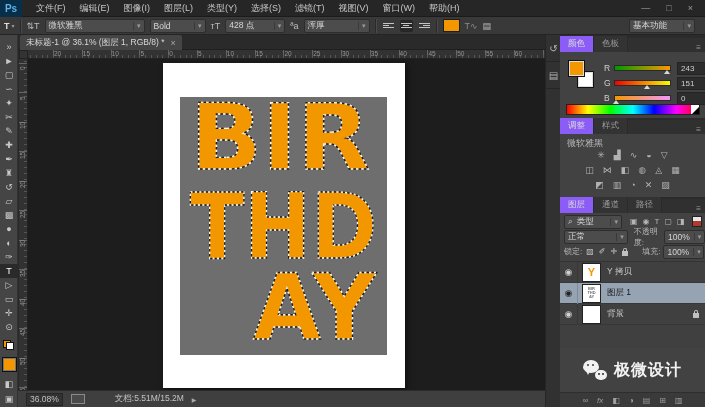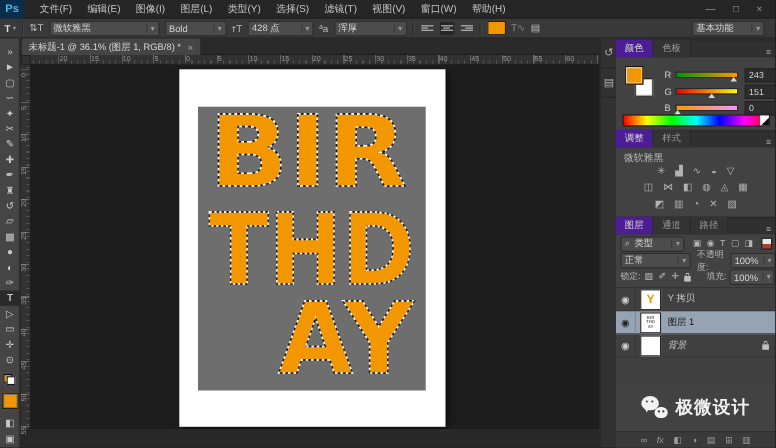--- a/index.html
+++ b/index.html
@@ -73,21 +73,21 @@
   .docinfo{margin-left:22px;}
   .statarrow{font-size:6px;color:#aaa;}
   
   .dockstrip{position:absolute;left:545px;top:35px;width:15px;height:372px;background:#313131;border-left:1px solid #262626;box-sizing:border-box;}
   .dockicon{width:15px;height:26px;display:flex;align-items:center;justify-content:center;color:#b5b5b5;font-size:10px;border-bottom:1px solid #262626;}
   
   .rightcol{position:absolute;left:560px;top:35px;width:145px;height:372px;background:#2b2b2b;}
   .panel{position:absolute;left:0;width:145px;background:#424242;}
   .tabstrip{height:14px;background:#303030;display:flex;align-items:flex-end;font-size:8.5px;}
   .tab{padding:2px 8px;color:#9b9b9b;background:#333;border-right:1px solid #2a2a2a;}
-  .tab.active{background:#4c1d95;color:#dcdcdc;}
+  .tab.active{background:#8b5cf6;color:#dcdcdc;}
   .pmenu{margin-left:auto;color:#999;font-size:8px;padding-right:4px;}
   
   .swatches{position:absolute;left:8px;top:22px;width:28px;height:30px;}
   .sw-bg{position:absolute;left:9px;top:11px;width:15px;height:15px;background:#fff;border:1px solid #111;box-shadow:0 0 0 1px #ddd inset;}
   .sw-fg{position:absolute;left:0;top:0;width:15px;height:15px;background:#f39700;border:1px solid #111;box-shadow:0 0 0 1px #ddd inset;}
   .chrow{position:absolute;left:44px;height:12px;display:flex;align-items:center;}
   .chlabel{width:10px;font-size:8.5px;color:#cfcfcf;}
   .track{position:relative;width:55px;height:4px;border:1px solid #2a2a2a;}
   .thumbtri{position:absolute;top:4px;width:0;height:0;border-left:3px solid transparent;border-right:3px solid transparent;border-bottom:4px solid #d8d8d8;}
   .chval{margin-left:6px;width:28px;height:11px;background:#2c2c2c;border:1px solid #232323;color:#cfcfcf;
@@ -103,40 +103,40 @@
   .adj-hint{position:absolute;left:7px;top:17px;font-size:9px;color:#b8b8b8;}
   .adjrow{position:absolute;left:0;width:145px;display:flex;justify-content:center;gap:9px;}
   .adjrow span{font-size:9px;color:#b2b2b2;}
   
   .lrow{position:absolute;left:0;width:145px;display:flex;align-items:center;font-size:8px;color:#bdbdbd;}
   .filterdd{margin-left:4px;width:50px;}
   .ficons{display:flex;gap:5px;margin-left:8px;font-size:8px;color:#b5b5b5;}
   .pintoggle{margin-left:auto;margin-right:3px;width:8px;height:9px;background:linear-gradient(180deg,#e8e8e8 50%,#b03a2e 50%);border:1px solid #222;}
   .lay-dd{margin-left:4px;width:70px;}
   .lbl{margin-left:6px;color:#b5b5b5;}
-  .valdd{width:33px;margin-left:3px;justify-content:center;}
+  .valdd{width:33px;margin-left:3px;}
   .lockicons{display:flex;gap:5px;margin-left:4px;font-size:8px;color:#c0c0c0;align-items:center;}
   .csslock{width:6px;height:5px;background:#c0c0c0;position:relative;margin-top:3px;}
   .csslock:before{content:"";position:absolute;left:1px;top:-3px;width:4px;height:3px;border:1px solid #c0c0c0;border-bottom:none;border-radius:2px 2px 0 0;box-sizing:border-box;}
   .layerlist{position:absolute;left:0;top:62px;width:145px;height:86px;background:#404040;border-top:1px solid #333;}
   .layer-row{position:relative;width:145px;height:21px;border-bottom:1px solid #373737;display:flex;align-items:center;box-sizing:border-box;}
   .layer-row.sel{background:#95a3b2;color:#161616;}
   .eye-cell{width:18px;height:21px;border-right:1px solid #373737;display:flex;align-items:center;justify-content:center;box-sizing:border-box;}
   .layer-row.sel .eye-cell{border-right:1px solid #7c8a99;}
   .eye{font-size:9px;color:#d0d0d0;}
   .layer-row.sel .eye{color:#222;}
   .emptybox{width:8px;height:8px;border:1px solid #2a2a2a;background:#4a4a4a;}
   .thumb{width:17px;height:17px;background:#fff;border:1px solid #222;margin-left:4px;display:flex;align-items:center;justify-content:center;overflow:hidden;}
   .thumb .y{color:#f39700;font-weight:bold;font-size:11px;}
   .mini3{font-size:4px;line-height:4px;font-weight:bold;color:#707070;white-space:pre-line;text-align:center;}
   .expand{font-size:6px;color:#bbb;margin-left:4px;}
   .folder{width:11px;height:8px;background:#b8b8b8;position:relative;margin-left:3px;border-radius:1px;}
   .folder:before{content:"";position:absolute;left:0;top:-2px;width:5px;height:2px;background:#b8b8b8;border-radius:1px 1px 0 0;}
   .layer-name{margin-left:6px;font-size:8.5px;}
-  .layer-name.it{font-style:italic;}
+  .layer-name.it{}
   .rowlock{margin-left:auto;margin-right:6px;}
   .watermark{position:absolute;left:0;top:152px;width:145px;height:38px;display:flex;align-items:center;justify-content:center;gap:7px;}
   .wm-text{font-size:16px;font-weight:bold;color:#f2f2f2;letter-spacing:1px;}
   .wechat{position:relative;width:24px;height:20px;}
   .wechat .b1{position:absolute;left:0;top:0;width:16px;height:13px;background:#f2f2f2;border-radius:50% 50% 50% 50%/55% 55% 45% 45%;}
   .wechat .b1:after{content:"";position:absolute;left:3px;bottom:-2px;border-left:2px solid transparent;border-right:2px solid transparent;border-top:4px solid #f2f2f2;}
   .wechat .b2{position:absolute;right:0;bottom:0;width:12px;height:10px;background:#f2f2f2;border-radius:50%/55%;}
   .wechat .e{position:absolute;width:2px;height:2px;background:#3f3f3f;border-radius:50%;}
   .bottombar{position:absolute;left:0;top:193px;width:145px;height:15px;background:#3a3a3a;border-top:1px solid #2e2e2e;
              display:flex;align-items:center;justify-content:center;gap:9px;box-sizing:border-box;}
@@ -298,20 +298,26 @@
             <text class="ants-under" x="10" y="72" textLength="180" lengthAdjust="spacingAndGlyphs">BIR</text>
             <text class="ants-over" x="10" y="72" textLength="180" lengthAdjust="spacingAndGlyphs">BIR</text>
             <text class="ants-under" x="10" y="161" textLength="187" lengthAdjust="spacingAndGlyphs">THD</text>
             <text class="ants-over" x="10" y="161" textLength="187" lengthAdjust="spacingAndGlyphs">THD</text>
             <text class="ants-under" x="73" y="242" textLength="123" lengthAdjust="spacingAndGlyphs">AY</text>
             <text class="ants-over" x="73" y="242" textLength="123" lengthAdjust="spacingAndGlyphs">AY</text>
           </svg>
         </div>
       </div>
     </div>
+    <div class="statusbar">
+      <span class="zoomfield">36.08%</span>
+      <span class="minibox"></span>
+      <span class="docinfo">文档:5.51M/15.2M</span>
+      <span class="statarrow">▶</span>
+    </div>
   </div>
 
   <div class="dockstrip" id="dockstrip">
       <div class="dockicon">↺</div>
       <div class="dockicon">▤</div>
     </div>
 
   <div class="rightcol">
 
     <div class="panel" style="top:3px;height:80px;">

